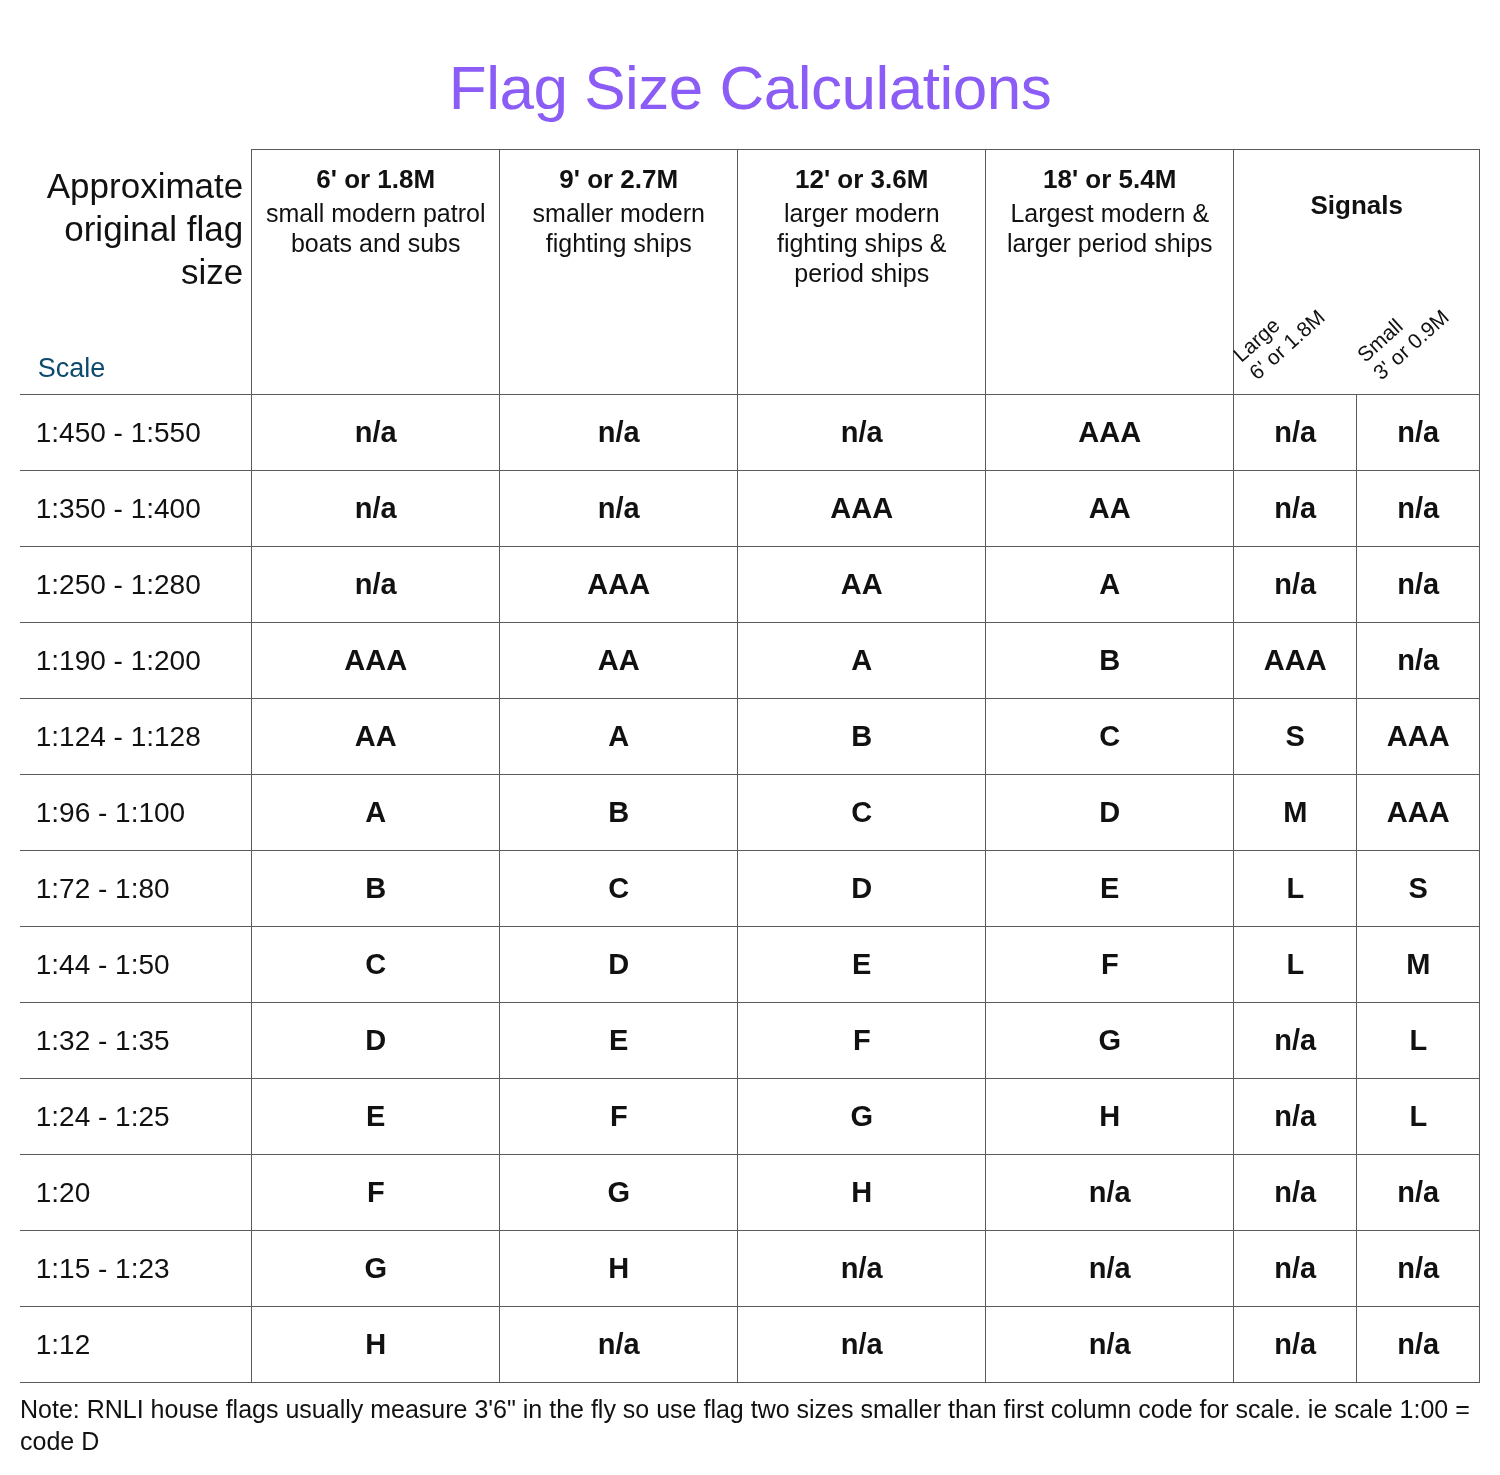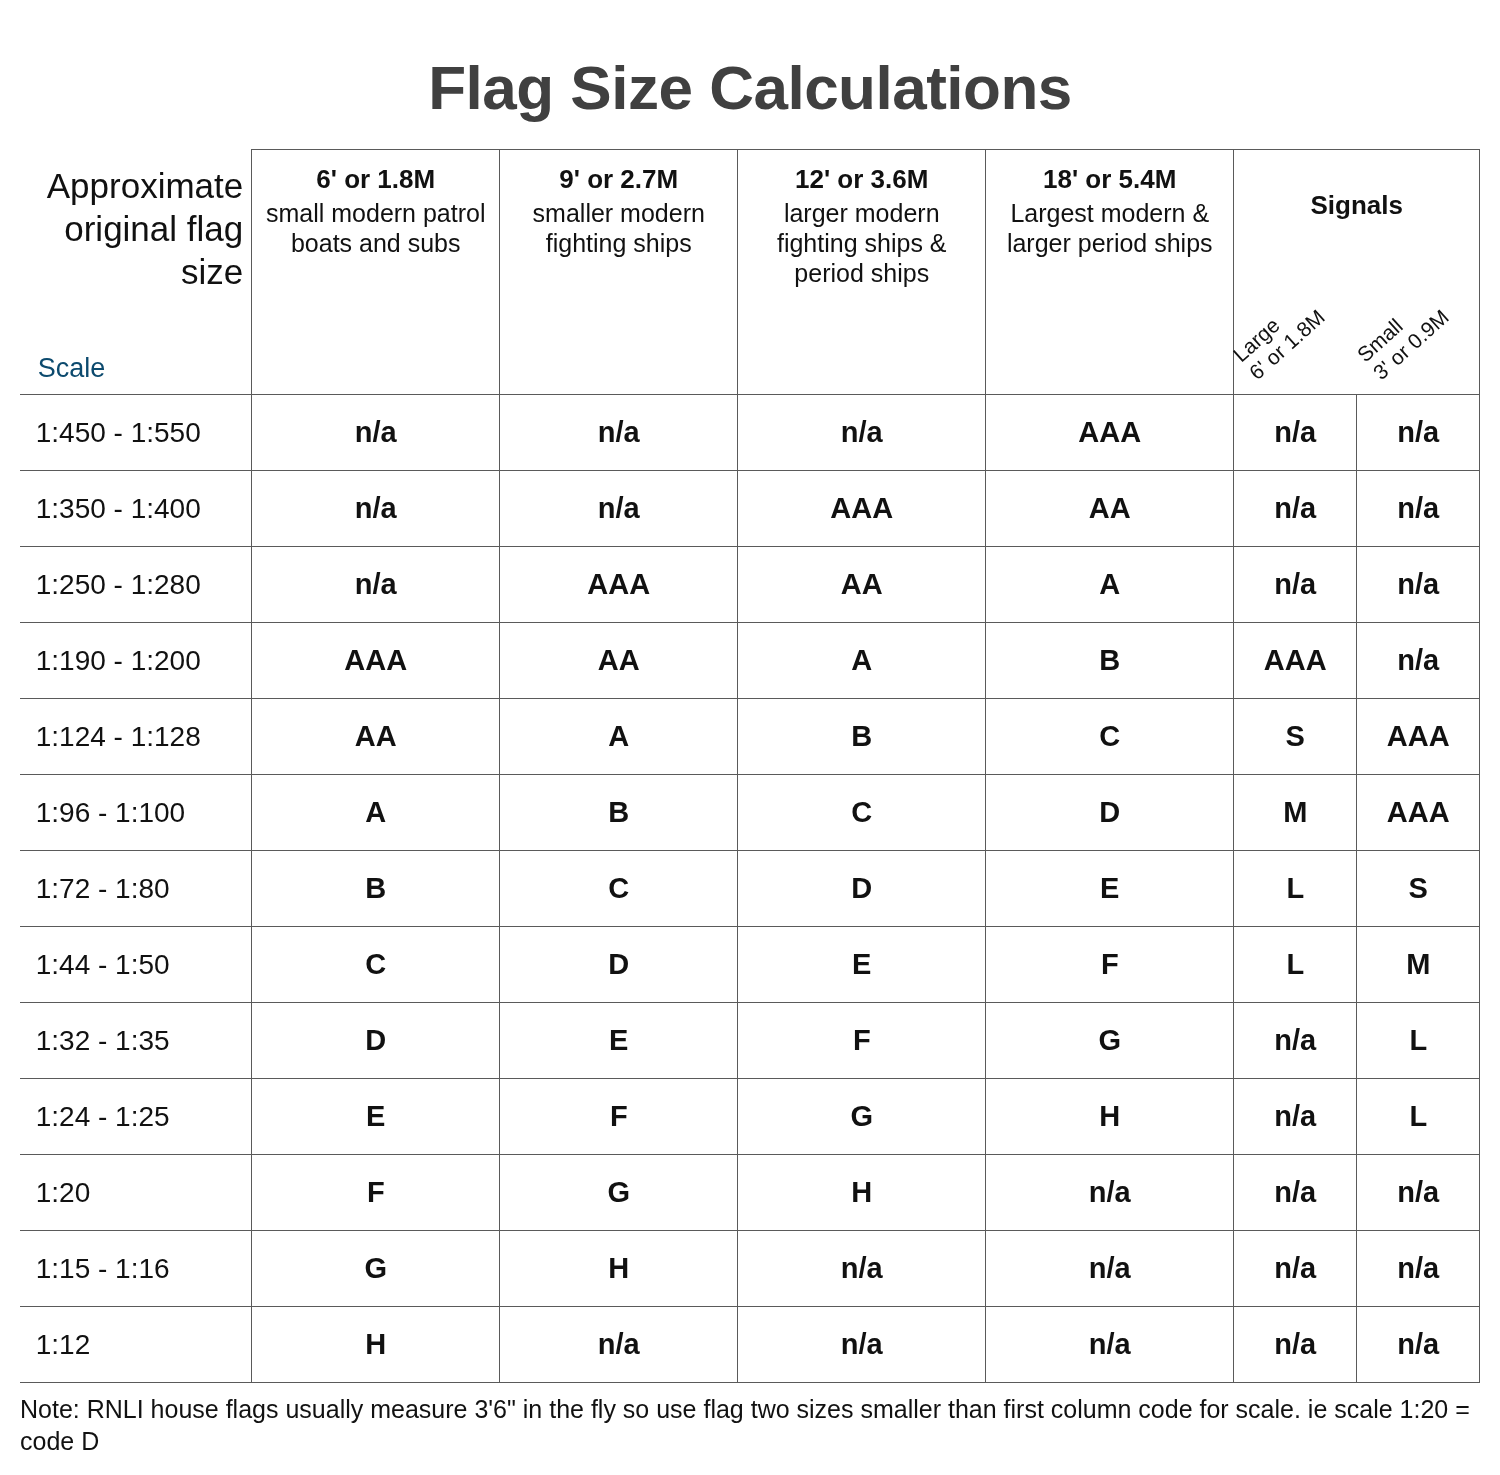--- a/index.html
+++ b/index.html
@@ -17,24 +17,24 @@
   .page {
     position: relative;
     width: 1500px;
     height: 1475px;
     box-sizing: border-box;
     padding: 0 18px;
   }
   .title {
     text-align: center;
     font-size: 62px;
-    font-weight: bold;
+    font-weight: normal;
     letter-spacing: -0.5px;
     margin: 52px 0 26px 0;
-    color: #404040;
+    color: #8b5cf6;
   }
   table.flagtable {
     width: 1460px;
     border-collapse: collapse;
     table-layout: fixed;
     margin: 0 auto;
   }
   table.flagtable td, table.flagtable th {
     border: 1px solid #5a5a5a;
     padding: 0;
@@ -298,35 +298,35 @@
       <tr>
         <td class="scale-cell">1:20</td>
         <td>F</td>
         <td>G</td>
         <td>H</td>
         <td>n/a</td>
         <td>n/a</td>
         <td>n/a</td>
       </tr>
       <tr>
-        <td class="scale-cell">1:15 - 1:16</td>
+        <td class="scale-cell">1:15 - 1:23</td>
         <td>G</td>
         <td>H</td>
         <td>n/a</td>
         <td>n/a</td>
         <td>n/a</td>
         <td>n/a</td>
       </tr>
       <tr>
         <td class="scale-cell">1:12</td>
         <td>H</td>
         <td>n/a</td>
         <td>n/a</td>
         <td>n/a</td>
         <td>n/a</td>
         <td>n/a</td>
       </tr>
     </tbody>
   </table>
 
-  <div class="note">Note: RNLI house flags usually measure 3'6" in the fly so use flag two sizes smaller than first column code for scale.  ie scale 1:20 = code D</div>
+  <div class="note">Note: RNLI house flags usually measure 3'6" in the fly so use flag two sizes smaller than first column code for scale.  ie scale 1:00 = code D</div>
 
 </div>
 
 </body></html>

